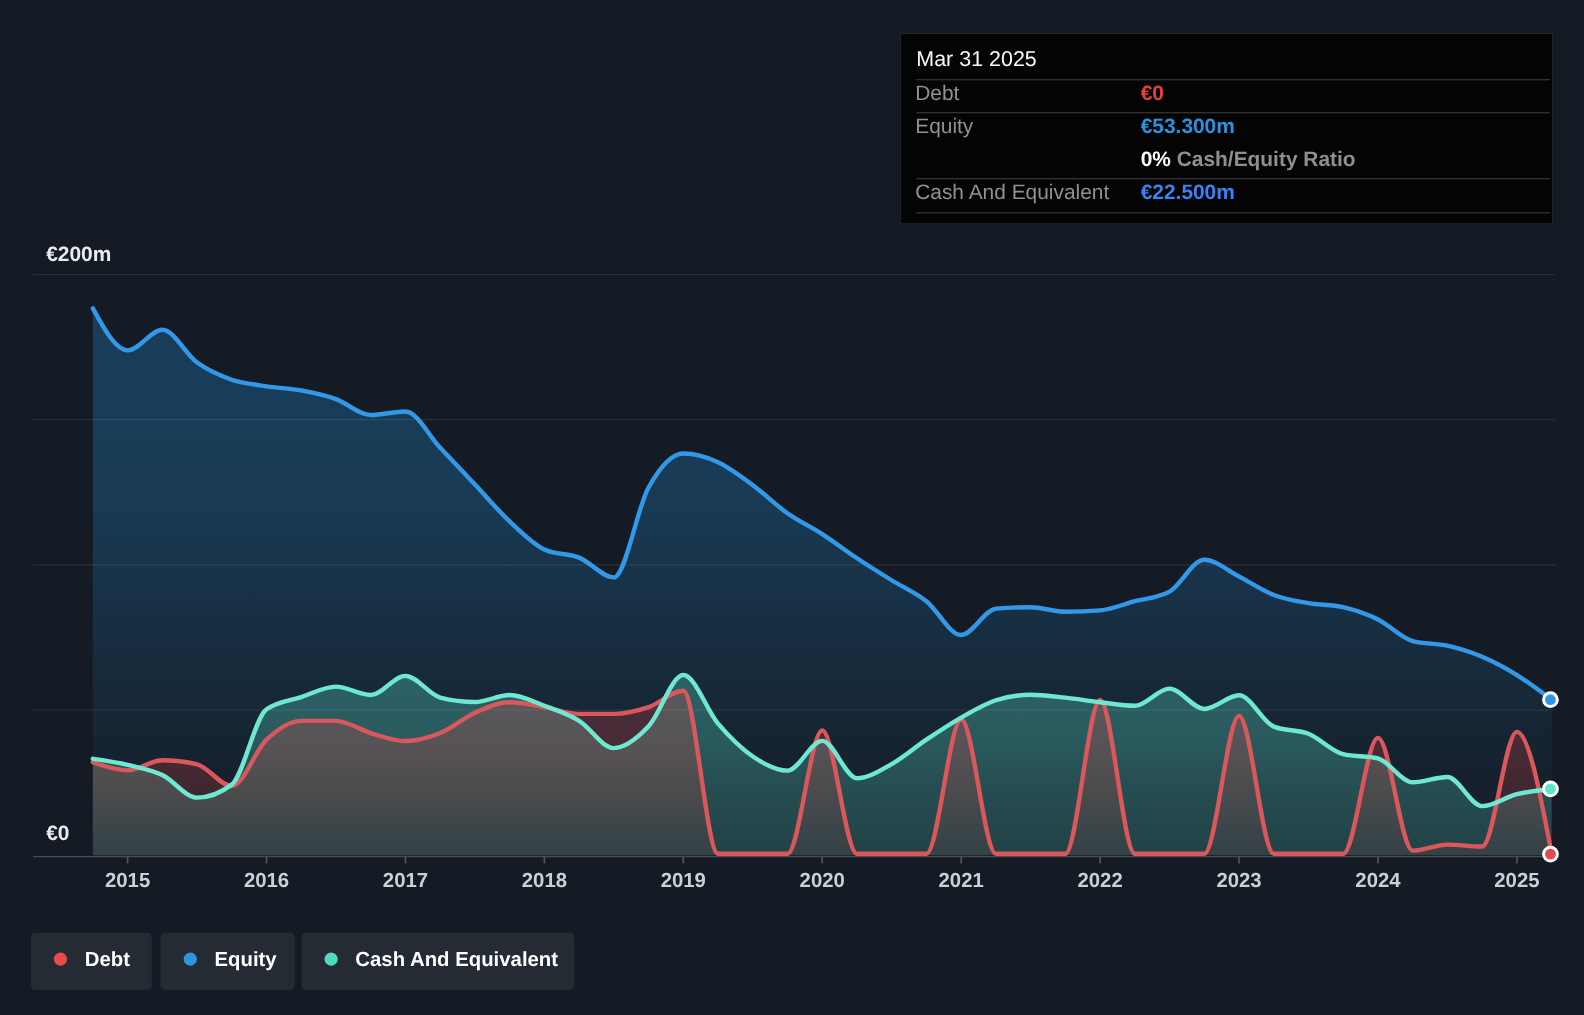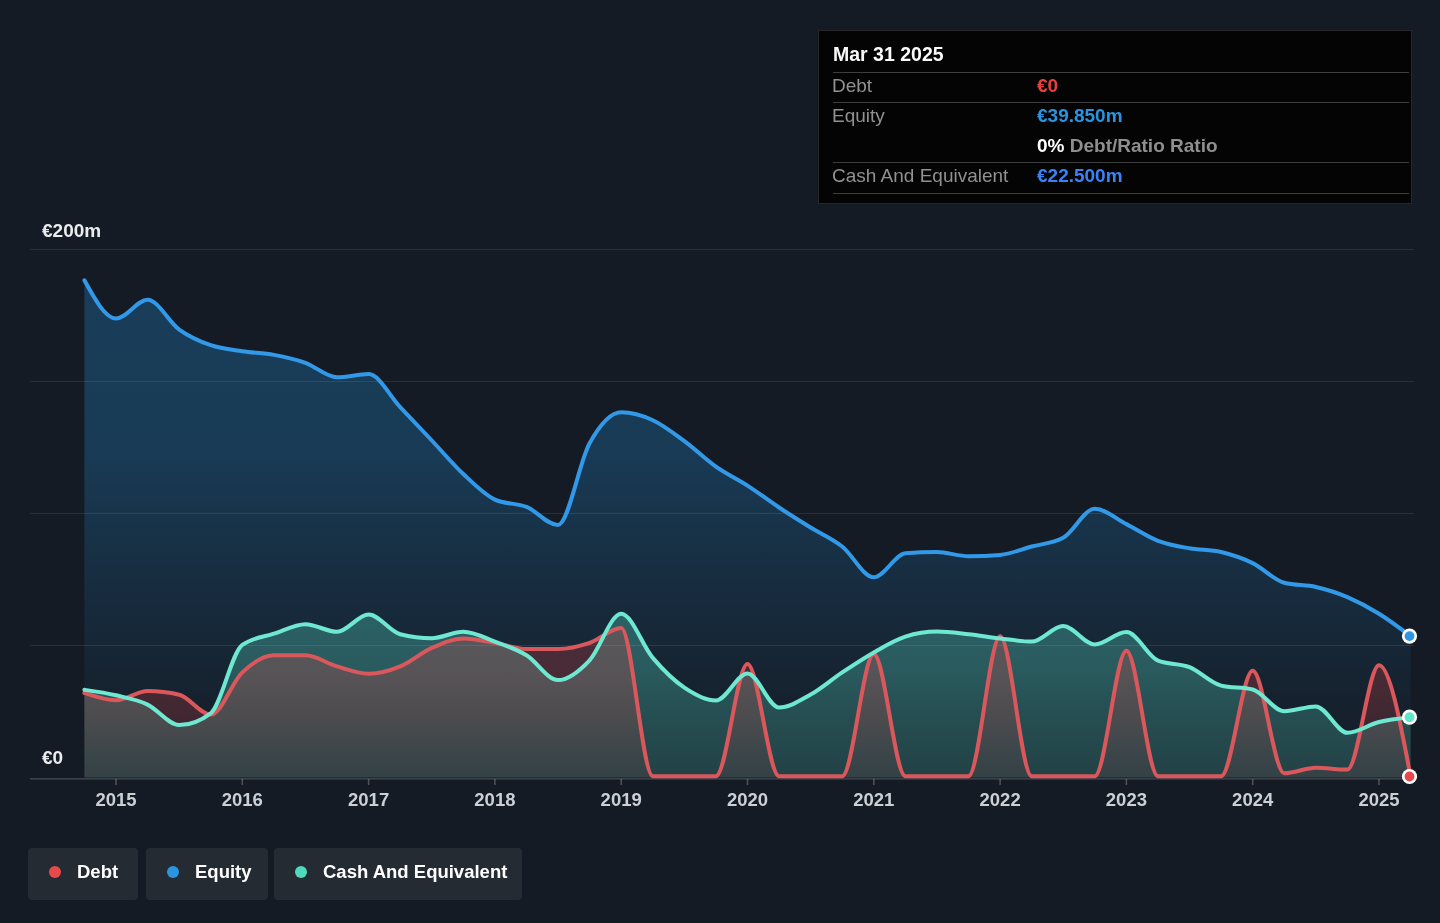--- a/index.html
+++ b/index.html
@@ -93,28 +93,28 @@
           <text x="747.5" y="806">2020</text>
           <text x="873.8" y="806">2021</text>
           <text x="1000.1" y="806">2022</text>
           <text x="1126.4" y="806">2023</text>
           <text x="1252.7" y="806">2024</text>
           <text x="1379.0" y="806">2025</text>
 </g>
 </g>
 </svg>
 <div class="tip">
-<div style="position:absolute;left:14px;top:12px;font-size:19.5px;font-weight:bold;color:#fafafa">Mar 31 2025</div>
+<div style="position:absolute;left:14px;top:12px;font-size:19.5px;font-weight:normal;color:#fafafa">Mar 31 2025</div>
 <div class="hr" style="top:41px"></div>
 <div class="lab" style="top:44px">Debt</div>
 <div class="val" style="top:44px;color:#e8403e">€0</div>
 <div class="hr" style="top:71px"></div>
 <div class="lab" style="top:74px">Equity</div>
-<div class="val" style="top:74px;color:#2b94e1">€39.850m</div>
-<div class="val" style="top:103.5px;color:#fff">0% <span style="color:#8f8f8f">Debt/Ratio Ratio</span></div>
+<div class="val" style="top:74px;color:#2b94e1">€53.300m</div>
+<div class="val" style="top:103.5px;color:#fff">0% <span style="color:#8f8f8f">Cash/Equity Ratio</span></div>
 <div class="hr" style="top:131px"></div>
 <div class="lab" style="top:134px">Cash And Equivalent</div>
 <div class="val" style="top:134px;color:#3b82f6">€22.500m</div>
 <div class="hr" style="top:162px"></div>
 </div>
 <div class="btn" style="left:28px;width:110px"><span class="dot" style="background:#e84a4a"></span>Debt</div>
 <div class="btn" style="left:146px;width:122px"><span class="dot" style="background:#2d95e0"></span>Equity</div>
 <div class="btn" style="left:274px;width:248px"><span class="dot" style="background:#4fd9bd"></span>Cash And Equivalent</div>
 </div>
 </body></html>

